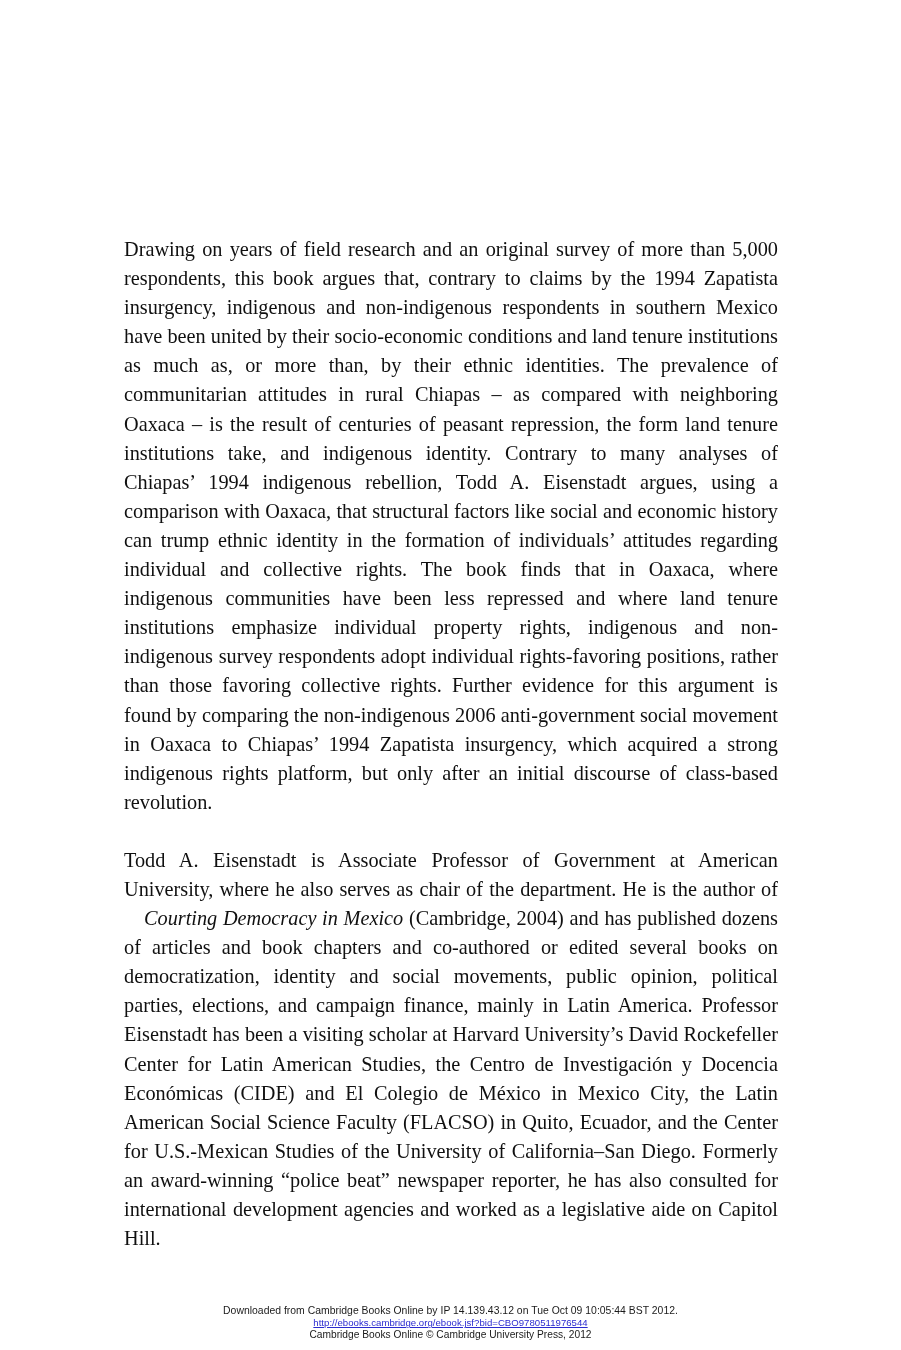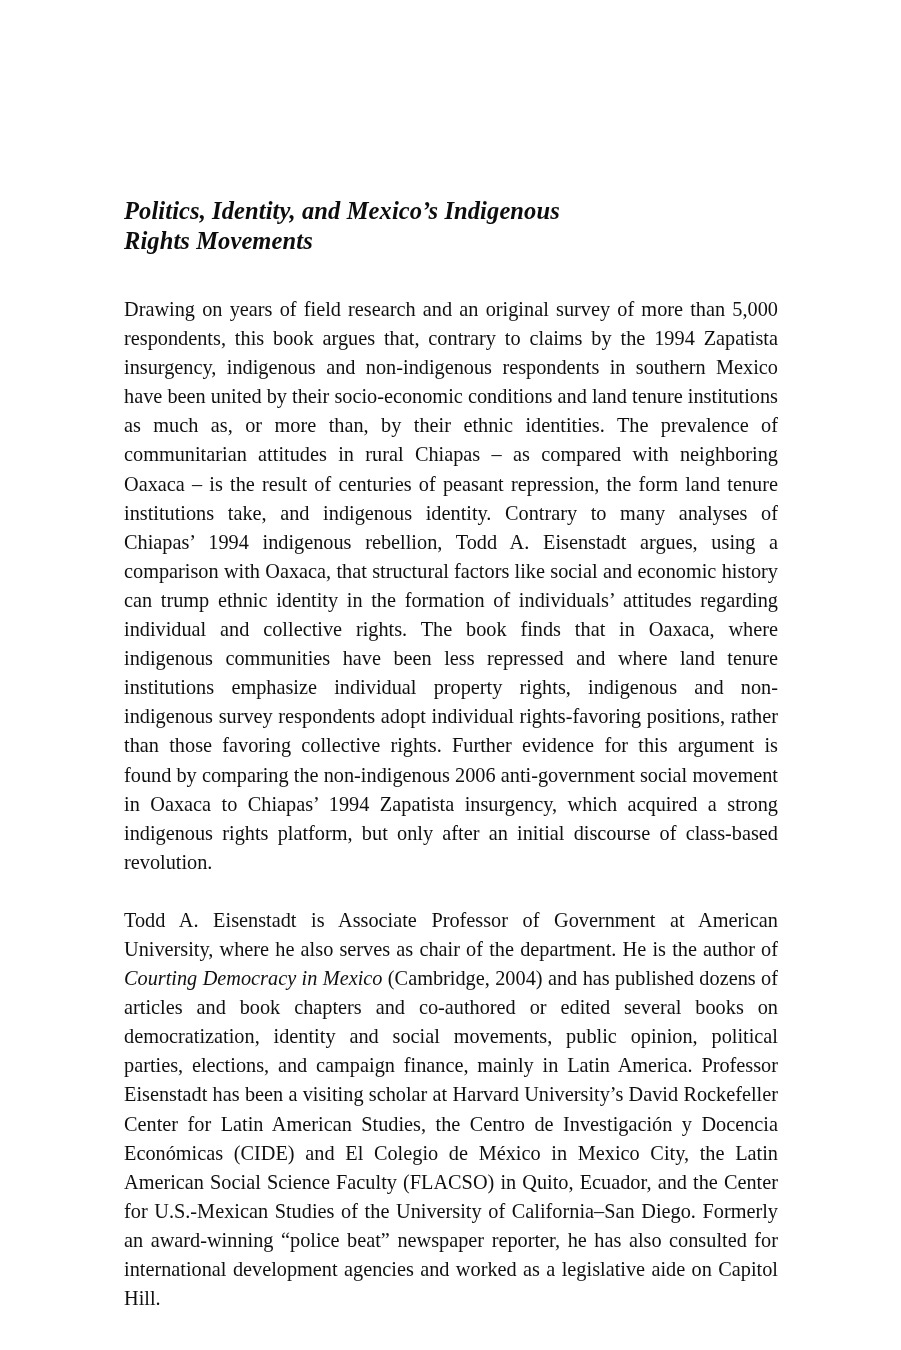--- a/index.html
+++ b/index.html
@@ -60,20 +60,21 @@
 
   .para-bio {
     margin-top: 29px;
   }
 
   .para-bio.hyphenate {
     hyphens: auto;
   }
 
   em.booktitle {
+    margin-left: 20px;
   }
 
   
   .footer {
     position: absolute;
     left: 0;
     top: 1305px;
     width: 901px;
     text-align: center;
     font-family: "Liberation Sans", "DejaVu Sans", sans-serif;
@@ -104,22 +105,26 @@
     letter-spacing: 0.02px;
   }
 </style>
 </head>
 <body>
 
 <div class="page">
 
   <div class="content">
 
-    <h1 class="book-title"><span>Politics, Identity, and Mexico’s Indigenous</span><br><span>Rights Movements</span></h1>
 
     <p class="body-para para-blurb">Drawing on years of field research and an original survey of more than 5,000 respondents, this book argues that, contrary to claims by the 1994 Zapatista insurgency, indigenous and non-indigenous respondents in southern Mexico have been united by their socio-economic conditions and land tenure institutions as much as, or more than, by their ethnic identities. The prevalence of communitarian attitudes in rural Chiapas – as compared with neighboring Oaxaca – is the result of centuries of peasant repression, the form land tenure institutions take, and indigenous identity. Contrary to many analyses of Chiapas’ 1994 indigenous rebellion, Todd A. Eisenstadt argues, using a comparison with Oaxaca, that structural factors like social and economic history can trump ethnic identity in the formation of individuals’ attitudes regarding individual and collective rights. The book finds that in Oaxaca, where indigenous communities have been less repressed and where land tenure institutions emphasize individual property rights, indigenous and non-indigenous survey respondents adopt individual rights-favoring positions, rather than those favoring collective rights. Further evidence for this argument is found by comparing the non-indigenous 2006 anti-government social movement in Oaxaca to Chiapas’ 1994 Zapatista insurgency, which acquired a strong indigenous rights platform, but only after an initial discourse of class-based revolution.</p>
 
     <p class="body-para para-bio hyphenate"><span>Todd A. Eisenstadt is Associate Professor of Government at American University, where he also serves as chair of the department. He is the author of </span><em class="booktitle">Courting Democracy in Mexico</em><span> (Cambridge, 2004) and has published dozens of articles and book chapters and co-authored or edited several books on democratization, identity and social movements, public opinion, political parties, elections, and campaign finance, mainly in Latin America. Professor Eisenstadt has been a visiting scholar at Harvard University’s David Rockefeller Center for Latin American Studies, the Centro de Investigación y Docencia Económicas (CIDE) and El Colegio de México in Mexico City, the Latin American Social Science Faculty (FLACSO) in Quito, Ecuador, and the Center for U.S.-Mexican Studies of the University of California–San Diego. Formerly an award-winning “police beat” newspaper reporter, he has also consulted for international development agencies and worked as a legislative aide on Capitol Hill.</span></p>
 
   </div>
 
+  <div class="footer">
+    <span class="footer-line">Downloaded from Cambridge Books Online by IP 14.139.43.12 on Tue Oct 09 10:05:44 BST 2012.</span>
+    <a class="footer-link" href="#">http://ebooks.cambridge.org/ebook.jsf?bid=CBO9780511976544</a>
+    <span class="footer-copy">Cambridge Books Online © Cambridge University Press, 2012</span>
+  </div>
 
 </div>
 
 </body></html>

